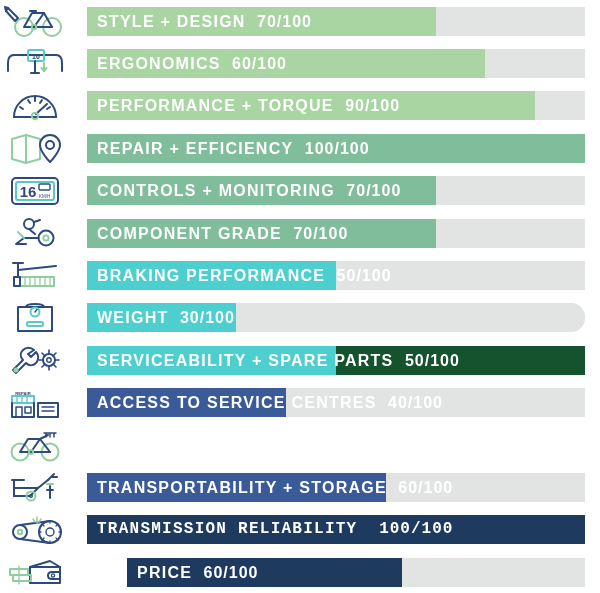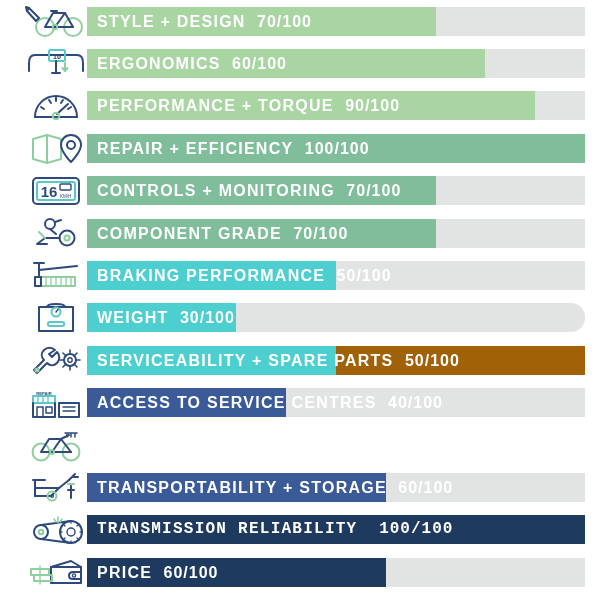--- a/index.html
+++ b/index.html
@@ -20,21 +20,21 @@
     height: 42.4px;
     display: flex;
     align-items: center;
   }
   .icon-cell {
     width: 87px;
     min-width: 87px;
     height: 42.4px;
     display: flex;
     align-items: center;
-    justify-content: flex-end;
+    justify-content: flex-start;
     padding-left: 4px;
   }
   .icon-cell svg { display: block; }
   .bar-wrap {
     position: relative;
     flex: 1;
     height: 29px;
     margin-right: 15px;
     background: #e2e3e3;
   }
@@ -200,21 +200,21 @@
     <div class="row">
       <div class="icon-cell">
         <svg width="62" height="38" viewBox="0 0 62 38" fill="none" stroke-width="2" stroke-linecap="round" stroke-linejoin="round">
           <path d="M30 9 C27 6 22 6 19 9 C16 12 16 16 19 19 L9 29 L12 32 L22 22 C25 25 29 25 32 22 C35 19 35 14 32 11 L27 16 L24 13 Z" stroke="#2e4a7d"></path>
           <circle cx="12" cy="29" r="1.6" stroke="#8fcf9f"></circle>
           <circle cx="45" cy="19" r="6" stroke="#2e4a7d"></circle>
           <circle cx="45" cy="19" r="2.2" stroke="#2e4a7d" stroke-width="1.4"></circle>
           <path d="M45 9 L45 13 M45 25 L45 29 M35 19 L39 19 M51 19 L55 19 M38 12 L41 15 M49 23 L52 26 M52 12 L49 15 M41 23 L38 26" stroke="#2e4a7d" stroke-width="1.6"></path>
         </svg>
       </div>
-      <div class="bar-wrap" style="background: #a16207;">
+      <div class="bar-wrap" style="background: #14532d;">
         <div class="bar-fill" style="width: 50%; background: rgb(78, 207, 207);"></div>
         <div class="bar-label"><span>SERVICEABILITY + SPARE PARTS</span>&nbsp;&nbsp;<span class="score">50/100</span></div>
       </div>
     </div>
     <div class="row">
       <div class="icon-cell">
         <svg width="62" height="38" viewBox="0 0 62 38" fill="none" stroke-width="2" stroke-linecap="round" stroke-linejoin="round">
           <path d="M8 12 L30 12 L30 19 L8 19 Z" stroke="#5bc8c8"></path>
           <path d="M13 12 L13 19 M18 12 L18 19 M23 12 L23 19" stroke="#5bc8c8" stroke-width="1.3"></path>
           <text x="19" y="10.5" font-family="Liberation Sans, sans-serif" font-size="4.2" font-weight="bold" fill="#2e4a7d" text-anchor="middle" stroke="none">REPAIR</text>
@@ -285,18 +285,18 @@
         <svg width="62" height="38" viewBox="0 0 62 38" fill="none" stroke-width="2" stroke-linecap="round" stroke-linejoin="round">
           <path d="M26 14 L46 8 L56 14 L56 30 L26 30 Z" stroke="#2e4a7d"></path>
           <path d="M26 14 L56 14" stroke="#2e4a7d"></path>
           <path d="M48 19 L56 19 L56 26 L48 26 C45.5 26 44 24.4 44 22.5 C44 20.6 45.5 19 48 19 Z" stroke="#2e4a7d"></path>
           <circle cx="49" cy="22.5" r="1.6" stroke="#2e4a7d" stroke-width="1.3"></circle>
           <rect x="6" y="16" width="18" height="6" stroke="#8fcf9f"></rect>
           <rect x="9" y="22" width="18" height="6" stroke="#8fcf9f"></rect>
           <path d="M15 13 L15 31" stroke="#8fcf9f" stroke-width="1.4"></path>
         </svg>
       </div>
-      <div class="bar-wrap" style="background: rgb(226, 227, 227);">
+      <div class="bar-wrap" style="background: rgb(226, 227, 227); margin-left: 40px;">
         <div class="bar-fill" style="width: 60%; background: rgb(30, 58, 95);"></div>
         <div class="bar-label"><span>PRICE</span>&nbsp;&nbsp;<span class="score">60/100</span></div>
       </div>
     </div>
   </div>
 
 </body></html>

